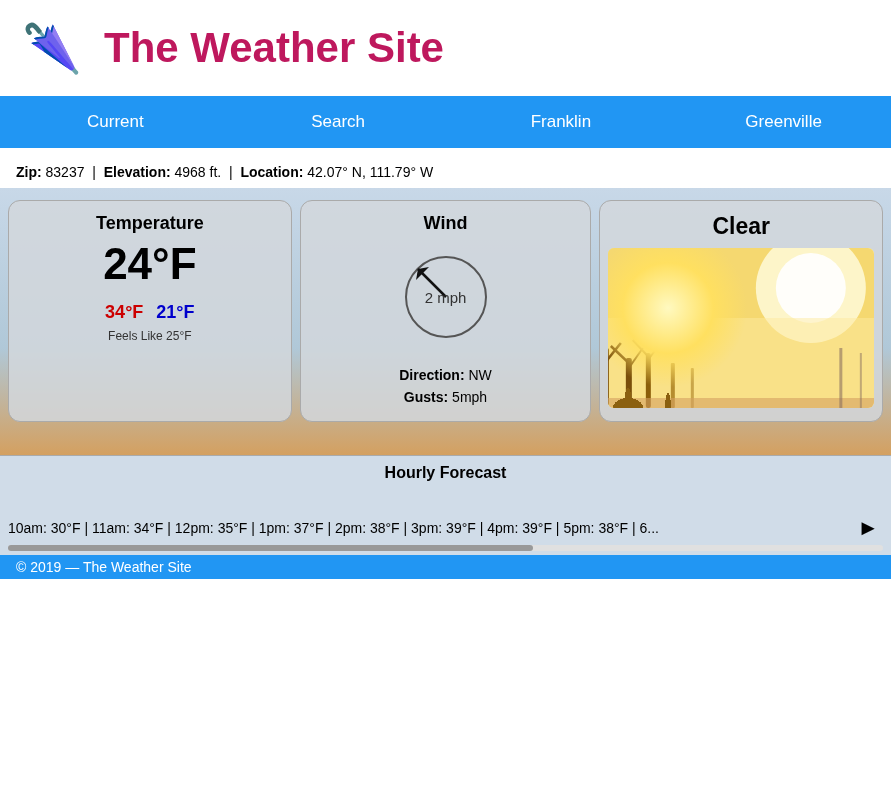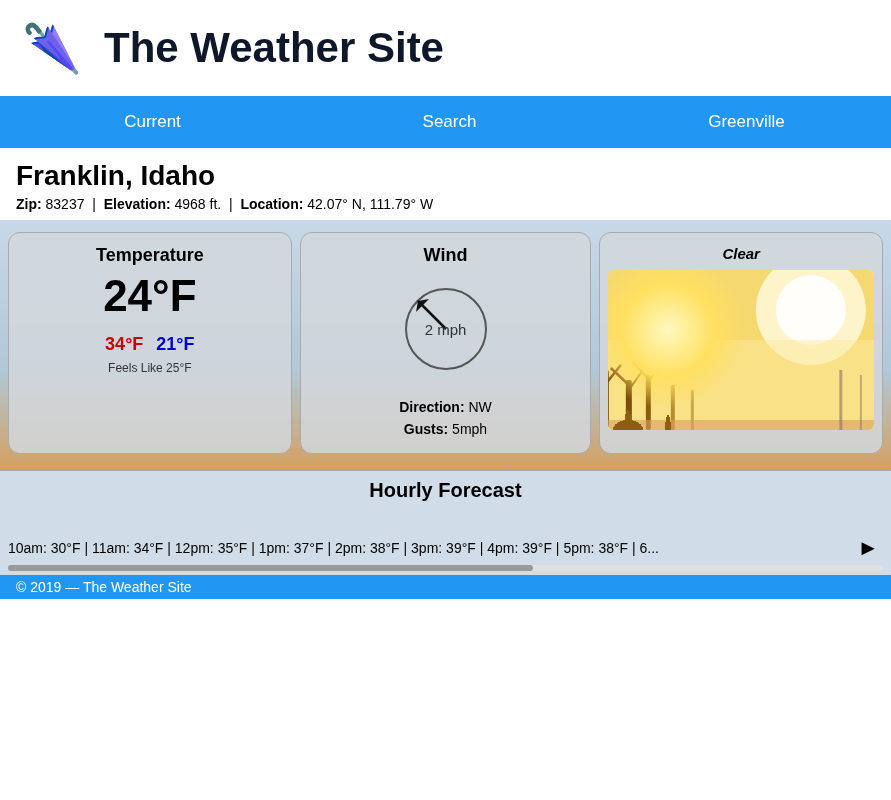--- a/index.html
+++ b/index.html
@@ -17,21 +17,21 @@
       height: 80px;
       display: flex;
       align-items: center;
       justify-content: center;
       font-size: 48px;
       margin-right: 12px;
     }
     #header-title {
       font-size: 42px;
       font-weight: bold;
-      color: #0f172a;
+      color: #be185d;
     }
 
     
     #nav {
       background: #2196F3;
       display: flex;
       justify-content: space-around;
       padding: 0;
     }
     .nav-item {
@@ -65,21 +65,21 @@
     #weather-section {
       background: linear-gradient(180deg, #c8d8e8 0%, #b0c8d8 60%, #d4a060 100%);
       padding: 12px 8px 8px 8px;
       position: relative;
     }
 
     
     #cards-row {
       display: flex;
       gap: 8px;
-      margin-bottom: 8px;
+      margin-bottom: 25px;
     }
 
     .weather-card {
       background: rgba(210, 215, 220, 0.85);
       border-radius: 12px;
       border: 1px solid #aaa;
       flex: 1;
       padding: 12px;
       position: relative;
     }
@@ -155,25 +155,24 @@
 
     
     #sky-card {
       display: flex;
       flex-direction: column;
       align-items: center;
       overflow: hidden;
       padding: 12px 8px 0 8px;
     }
     #sky-card-title {
-      font-size: 15px;
+      font-size: 23px;
       font-weight: bold;
       text-align: center;
       margin-bottom: 8px;
-      font-style: italic;
     }
     #sky-image {
       width: 100%;
       height: 160px;
       background: linear-gradient(135deg, #f5e88a 0%, #ffd060 30%, #fff8c0 60%, #fffde0 80%, #ffffff 100%);
       border-radius: 6px;
       position: relative;
       overflow: hidden;
     }
     #sky-image::before {
@@ -199,21 +198,21 @@
         radial-gradient(ellipse 25px 15px at 60px 70px, #8B6010 50%, transparent 50%);
     }
 
     
     #hourly-section {
       background: #d0dce8;
       border-top: 1px solid #aaa;
       padding: 8px 8px 4px 8px;
     }
     #hourly-title {
-      font-size: 20px;
+      font-size: 16px;
       font-weight: bold;
       text-align: center;
       margin-bottom: 6px;
     }
     #hourly-row {
       display: flex;
       align-items: center;
       margin-top: 33px;
     }
     #hourly-scroll {
@@ -265,25 +264,25 @@
 <body>
 
 <div id="header">
   <div id="header-logo">🌂</div>
   <div id="header-title">The Weather Site</div>
 </div>
 
 <div id="nav">
   <div class="nav-item">Current</div>
   <div class="nav-item">Search</div>
+  <div class="nav-item">Franklin</div>
   <div class="nav-item">Greenville</div>
 </div>
 
 <div id="location-info">
-  <div id="location-name">Franklin, Idaho</div>
   <div id="location-details">
     <span class="label">Zip:</span>
     <span>83237</span>
     &nbsp;|&nbsp;
     <span class="label">Elevation:</span>
     <span>4968 ft.</span>
     &nbsp;|&nbsp;
     <span class="label">Location:</span>
     <span>42.07° N, 111.79° W</span>
   </div>

